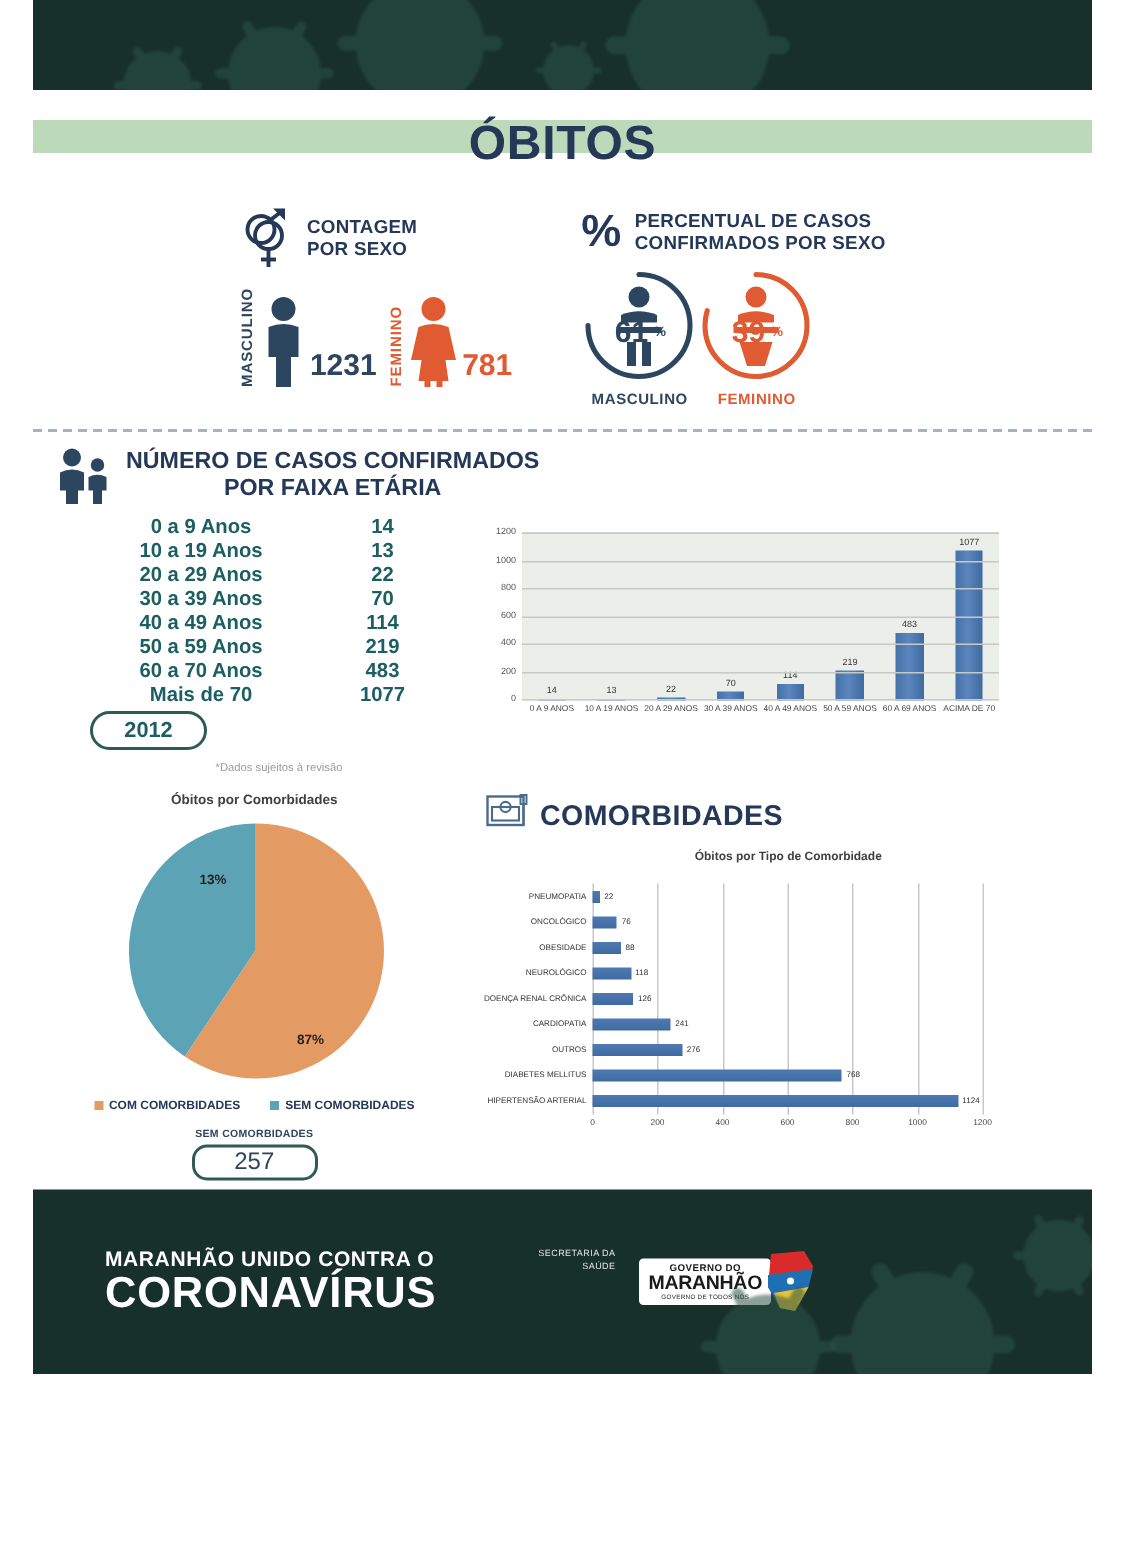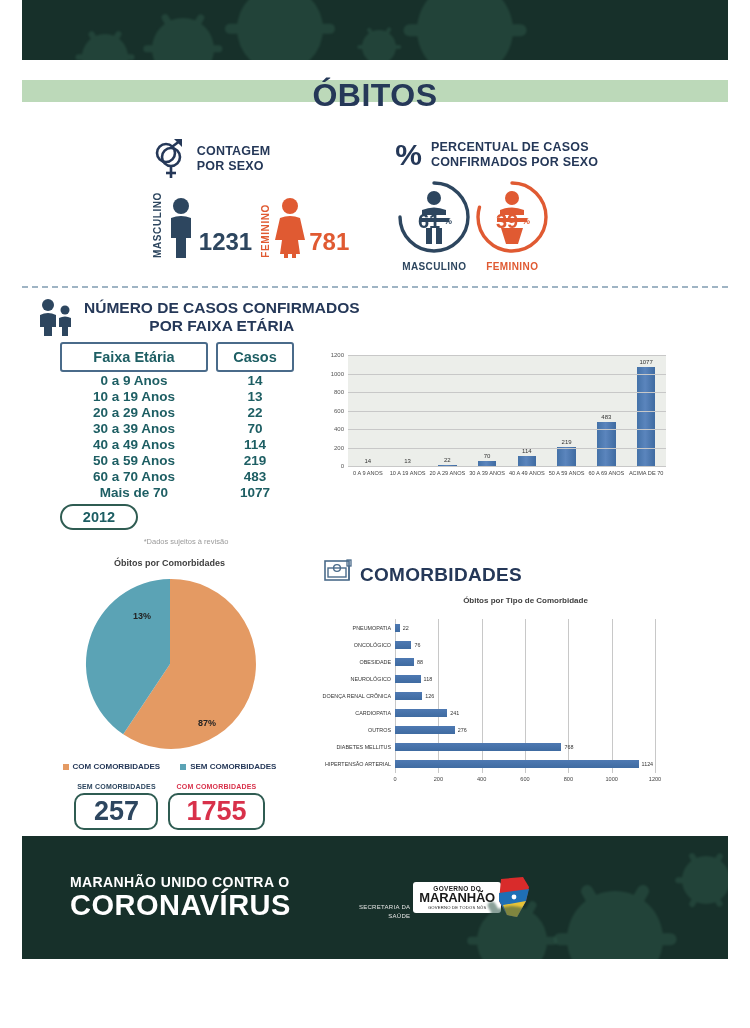--- a/index.html
+++ b/index.html
@@ -70,21 +70,21 @@
   .pct-glyph { font-size: 30px; font-weight: bold; color: #253858; }
   .counts-row { display: flex; align-items: flex-end; justify-content: center; gap: 8px; margin-top: 8px; }
   .count-item { display: flex; align-items: flex-end; gap: 3px; }
   .vlabel {
     writing-mode: vertical-rl; transform: rotate(180deg);
     font-size: 10px; font-weight: bold; letter-spacing: .6px;
     padding-bottom: 4px;
   }
   .vlabel.m { color: #2d465f; }
   .vlabel.f { color: #e05a32; }
-  .big-num { font-size: 24px; font-weight: bold; line-height: .95; padding-bottom: 4px; }
+  .big-num { font-size: 20px; font-weight: bold; line-height: .95; padding-bottom: 4px; }
   .big-num.m { color: #2d465f; }
   .big-num.f { color: #e05a32; text-align: right; }
   .donuts { display: flex; align-items: flex-start; margin-top: 6px; }
   .donut-col { display: flex; flex-direction: column; align-items: center; gap: 5px; }
   .donut-cap { font-size: 10px; font-weight: bold; letter-spacing: .4px; }
   .donut-cap.m { color: #2d465f; }
   .donut-cap.f { color: #e05a32; }
   
   .divider { border-top: 2px dashed #9fb4c4; margin: 14px 0 10px; }
   
@@ -149,21 +149,21 @@
   .legend { display: flex; justify-content: center; gap: 20px; margin-top: 8px; }
   .leg { display: flex; align-items: center; gap: 4px; font-size: 8px; font-weight: bold; color: #253858; }
   .swatch { width: 6px; height: 6px; }
   .boxes { display: flex; justify-content: center; gap: 10px; margin-top: 12px; }
   .boxcol { display: flex; flex-direction: column; align-items: center; gap: 3px; }
   .boxcap { font-size: 7px; font-weight: bold; letter-spacing: .2px; }
   .boxcap.m { color: #2d465f; }
   .boxcap.f { color: #d8314a; }
   .boxnum {
     border: 2px solid #2f5c52; border-radius: 10px;
-    font-size: 27px; font-weight: bold;
+    font-size: 16px; font-weight: normal;
     padding: 1px 16px; min-width: 84px; text-align: center;
   }
   .boxnum.m { color: #2d465f; }
   .boxnum.f { color: #d8314a; }
   
   .footer-inner { display: flex; align-items: center; height: 100%; padding-left: 48px; gap: 68px; }
   .f-small { font-size: 14px; font-weight: bold; color: #fff; letter-spacing: .4px; }
   .f-big { font-size: 29px; font-weight: bold; color: #fff; letter-spacing: .5px; line-height: 1.05; }
   .sec-txt { font-size: 6px; color: #e6e6e6; text-align: right; line-height: 1.5; letter-spacing: .3px; }
   .gov-badge { background: #fff; border-radius: 3px; padding: 3px 6px; text-align: center; }
@@ -291,24 +291,20 @@
       </svg>
       <div class="age-head-txt">
         <div>NÚMERO DE CASOS CONFIRMADOS</div>
         <div>POR FAIXA ETÁRIA</div>
       </div>
     </div>
 
     <div class="age-body">
 
       <div class="age-table">
-        <div class="tbl-head">
-          <div class="th a">Faixa Etária</div>
-          <div class="th b">Casos</div>
-        </div>
         <div id="age-rows">
             <div class="trow">
               <div class="td a">0 a 9 Anos</div>
               <div class="td b">14</div>
             </div>
             <div class="trow">
               <div class="td a">10 a 19 Anos</div>
               <div class="td b">13</div>
             </div>
             <div class="trow">
@@ -433,24 +429,20 @@
         </div>
         <div class="leg">
           <span class="swatch" style="background:#5ba3b5"></span>
           <span>SEM COMORBIDADES</span>
         </div>
       </div>
       <div class="boxes">
         <div class="boxcol">
           <div class="boxcap m">SEM COMORBIDADES</div>
           <div class="boxnum m">257</div>
-        </div>
-        <div class="boxcol">
-          <div class="boxcap f">COM COMORBIDADES</div>
-          <div class="boxnum f">1755</div>
         </div>
       </div>
     </div>
 
     <div style="width:auto;flex:1;">
       <div class="com-head">
         <svg width="30" height="28" viewBox="0 0 30 28">
           <rect x="2" y="3" width="24" height="19" fill="none" stroke="#4a6b8a" stroke-width="1.6"></rect>
           <rect x="5" y="10" width="18" height="9" fill="none" stroke="#4a6b8a" stroke-width="1.4"></rect>
           <circle cx="14" cy="10" r="3.4" fill="none" stroke="#4a6b8a" stroke-width="1.4"></circle>
@@ -544,21 +536,21 @@
         <i></i>
       </div>
     <div class="virus" style="width:48px;height:48px;left:660px;top:20px;">
         <i></i>
       </div>
     <div class="footer-inner">
       <div>
         <div class="f-small">MARANHÃO UNIDO CONTRA O</div>
         <div class="f-big">CORONAVÍRUS</div>
       </div>
-      <div style="display:flex;align-items:flex-end;gap:3px;">
+      <div style="display:flex;align-items:flex-start;gap:16px;">
         <div class="sec-txt">
           <div>SECRETARIA DA</div>
           <div>SAÚDE</div>
         </div>
         <div style="display:flex;align-items:center;">
           <div class="gov-badge">
             <div class="gov1">GOVERNO DO</div>
             <div class="gov2">MARANHÃO</div>
             <div class="gov3">GOVERNO DE TODOS NÓS</div>
           </div>

